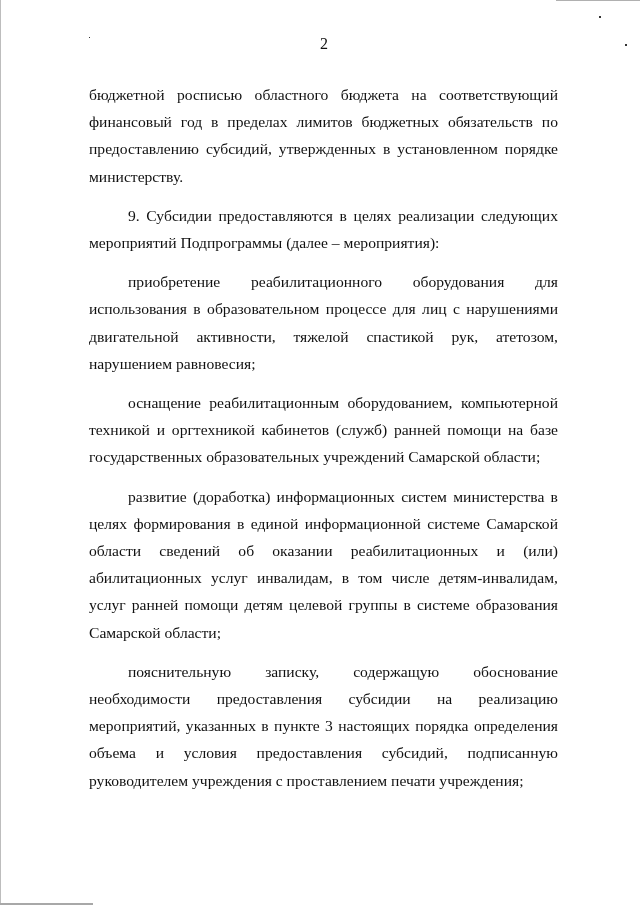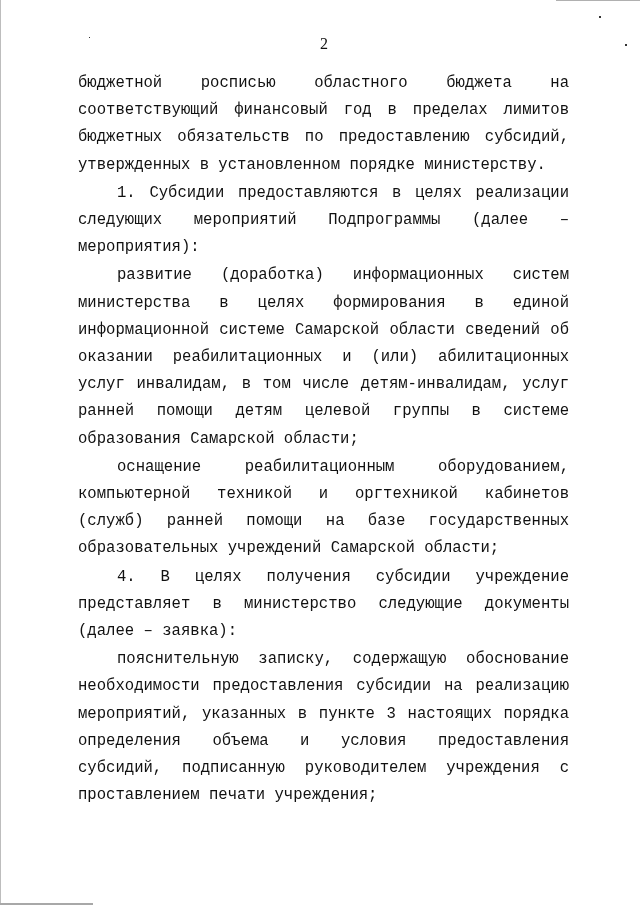--- a/index.html
+++ b/index.html
@@ -57,40 +57,39 @@
   .body-text {
     position: absolute;
     top: 69px;
     left: 77px;
     width: 493px;
     font-size: 15.6px;
     line-height: 27.2px;
     text-align: justify;
   }
   .body-text p {
-    margin: 1px;
+    margin: 12px;
     text-align: justify;
-    font-family: Liberation Mono, monospace;
   }
   .body-text p.indent {
     text-indent: 39px;
   }
 </style>
 </head>
 <body>
 
 <div class="scan-border-left"></div>
 <div class="scan-border-top-right"></div>
 <div class="scan-border-bottom"></div>
 <div class="speck" style="left:599px; top:16px;"></div>
 <div class="speck" style="left:625px; top:44px;"></div>
 <div class="speck" style="left:89px; top:37px; width:1px; height:1px;"></div>
 
 <div class="page-number">2</div>
 
 <div class="body-text">
   <p>бюджетной росписью областного бюджета на соответствующий финансовый год в пределах лимитов бюджетных обязательств по предоставлению субсидий, утвержденных в установленном порядке министерству.</p>
-  <p class="indent">1. Субсидии предоставляются в целях реализации следующих мероприятий Подпрограммы (далее – мероприятия):</p>
+  <p class="indent">9. Субсидии предоставляются в целях реализации следующих мероприятий Подпрограммы (далее – мероприятия):</p>
+  <p class="indent">приобретение реабилитационного оборудования для использования в образовательном процессе для лиц с нарушениями двигательной активности, тяжелой спастикой рук, атетозом, нарушением равновесия;</p>
+  <p class="indent">оснащение реабилитационным оборудованием, компьютерной техникой и оргтехникой кабинетов (служб) ранней помощи на базе государственных образовательных учреждений Самарской области;</p>
   <p class="indent">развитие (доработка) информационных систем министерства в целях формирования в единой информационной системе Самарской области сведений об оказании реабилитационных и (или) абилитационных услуг инвалидам, в том числе детям-инвалидам, услуг ранней помощи детям целевой группы в системе образования Самарской области;</p>
-  <p class="indent">оснащение реабилитационным оборудованием, компьютерной техникой и оргтехникой кабинетов (служб) ранней помощи на базе государственных образовательных учреждений Самарской области;</p>
-  <p class="indent">4. В целях получения субсидии учреждение представляет в министерство следующие документы (далее – заявка):</p>
   <p class="indent">пояснительную записку, содержащую обоснование необходимости предоставления субсидии на реализацию мероприятий, указанных в пункте 3 настоящих порядка определения объема и условия предоставления субсидий, подписанную руководителем учреждения с проставлением печати учреждения;</p>
 </div>
 
 </body></html>

